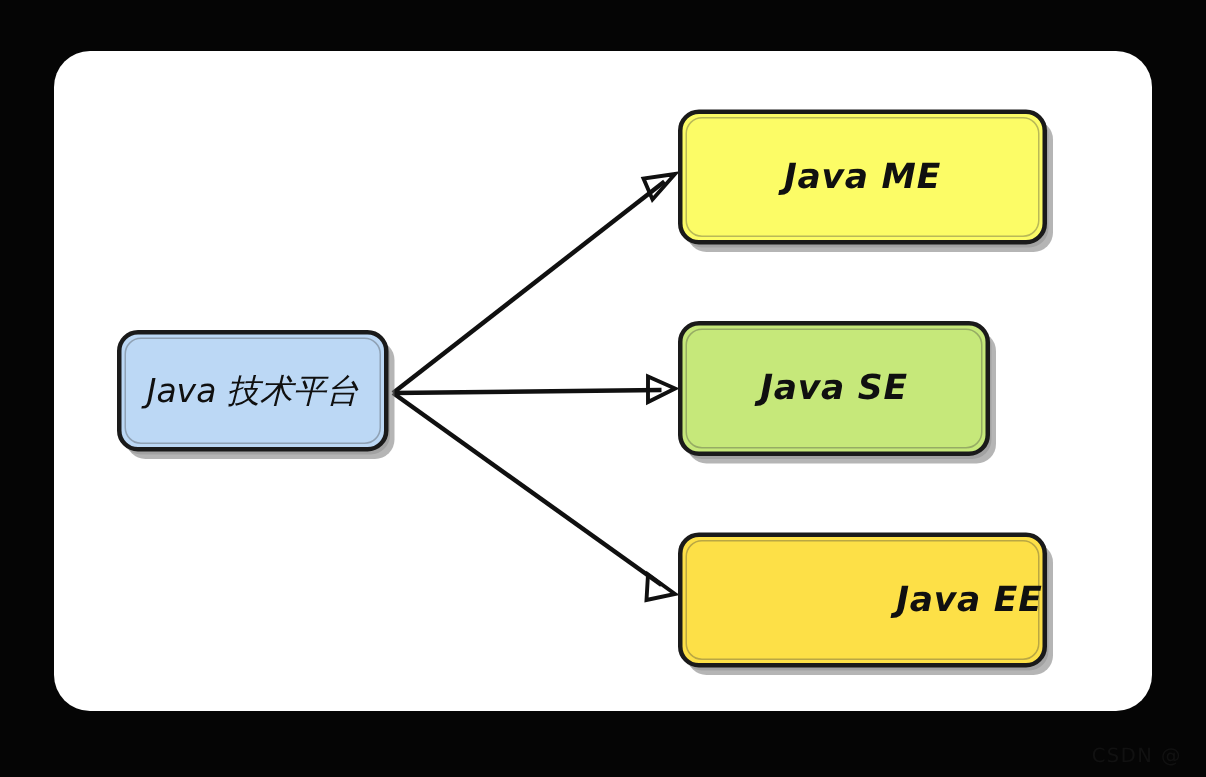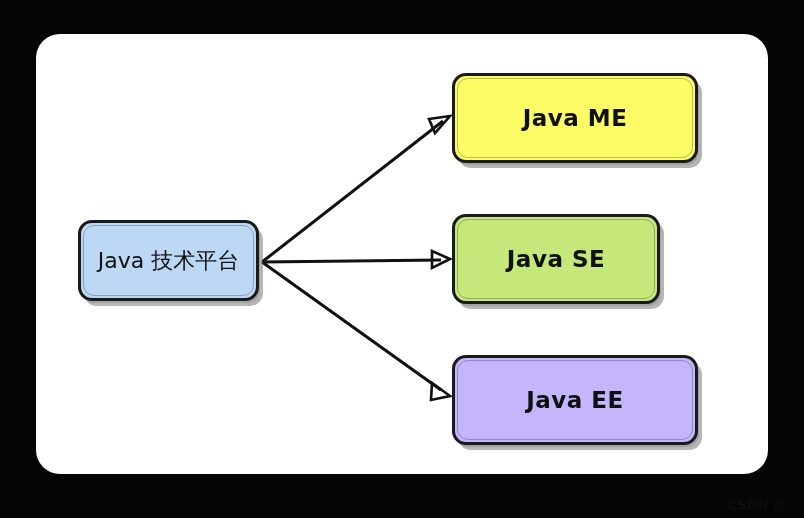--- a/index.html
+++ b/index.html
@@ -57,20 +57,21 @@
     pointer-events: none;
   }
   .node-label {
     position: relative;
     color: #101010;
     font-family: "DejaVu Sans", sans-serif;
     font-size: 23px;
     font-weight: 600;
     letter-spacing: 0.5px;
     white-space: nowrap;
+    font-style: italic;
   }
   #node-platform {
     left: 78px;
     top: 220px;
     width: 181px;
     height: 81px;
   }
   #node-platform .node-label {
     font-size: 22px;
     font-weight: 500;
@@ -137,20 +138,20 @@
   <div class="node" id="node-me" style="background:#fcfc66;">
     <span class="inner-edge"></span>
     <span class="node-label">Java ME</span>
   </div>
 
   <div class="node" id="node-se" style="background:#c6e87a;">
     <span class="inner-edge"></span>
     <span class="node-label">Java SE</span>
   </div>
 
-  <div class="node" id="node-ee" style="background:#c4b5fd;">
+  <div class="node" id="node-ee" style="background:#fde047;justify-content:flex-end;">
     <span class="inner-edge"></span>
     <span class="node-label">Java EE</span>
   </div>
 
   <div id="watermark">CSDN @</div>
 
 </div>
 
 </body></html>

